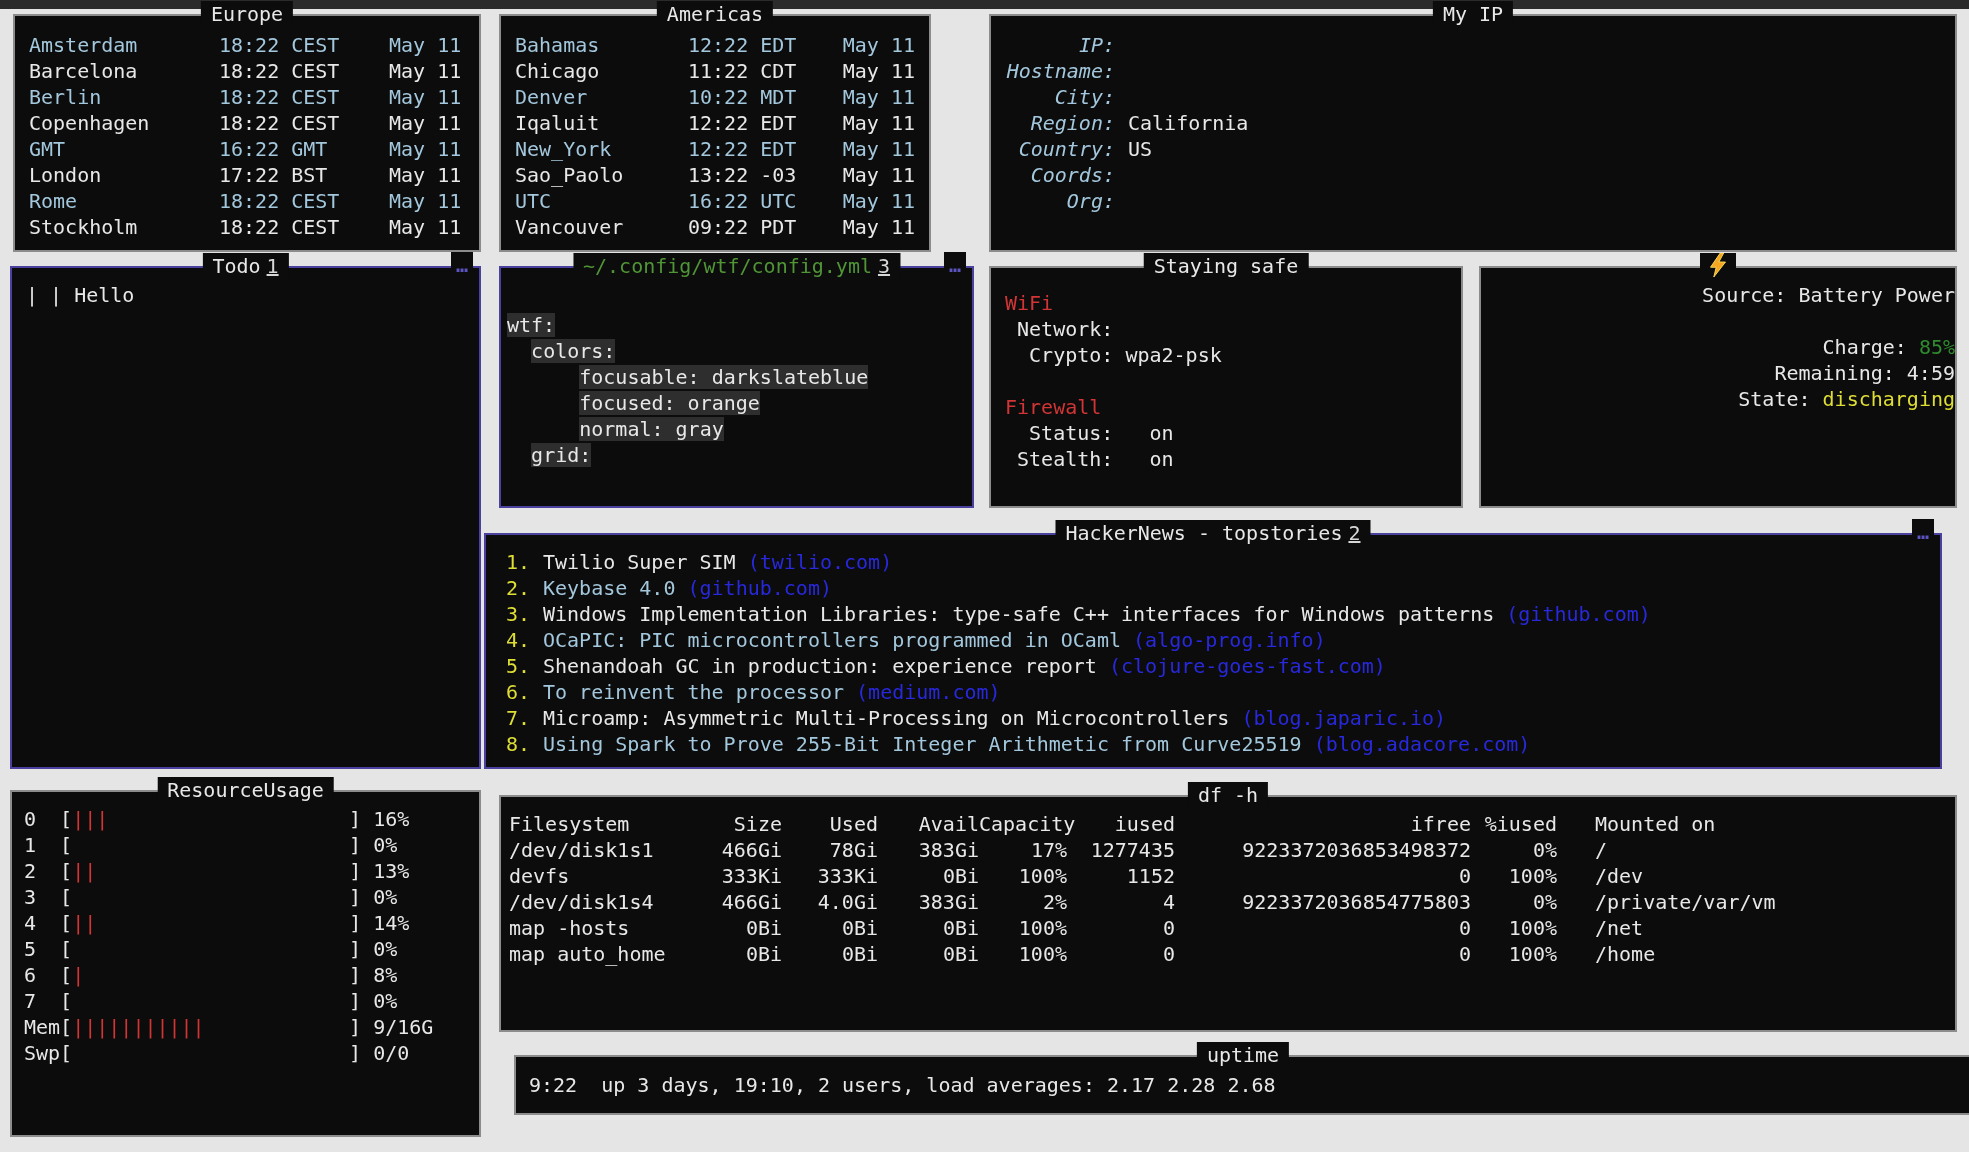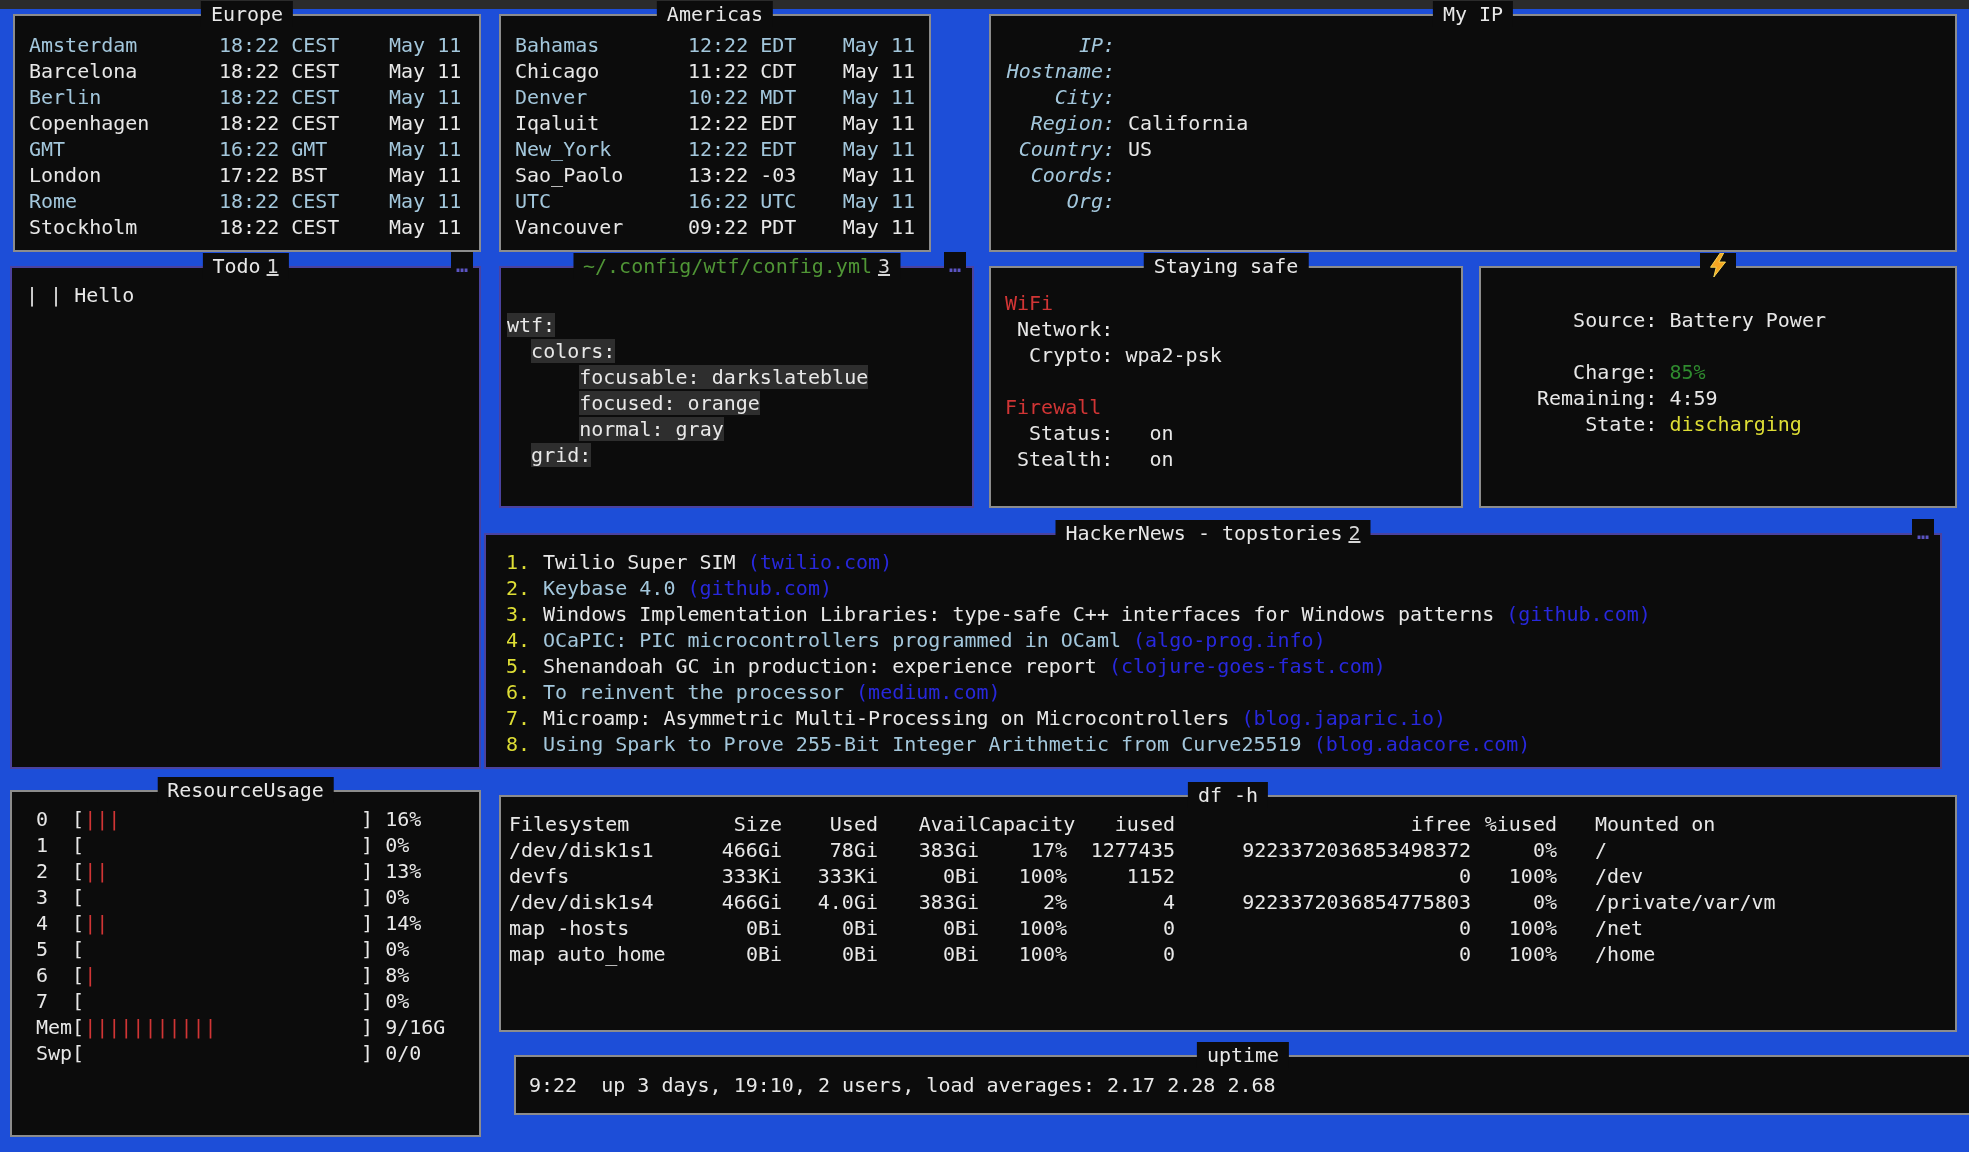--- a/index.html
+++ b/index.html
@@ -1,16 +1,16 @@
 <!DOCTYPE html>
 <html><head>
 <meta charset="utf-8">
 <style>
   html,body{margin:0;padding:0;background:#0c0c0c;}
-  #screen{position:relative;width:1969px;height:1152px;background:#1d4ed8;overflow:hidden;
+  #screen{position:relative;width:1969px;height:1152px;background:#e5e5e5;overflow:hidden;
           font-family:"DejaVu Sans Mono",monospace;font-size:20px;color:#e8e8e8;}
   #topstrip{position:absolute;left:0;top:0;width:100%;height:9px;background:#2b2b2b;}
   .panel{position:absolute;border:2px solid #8c8c8c;background:#0c0c0c;box-sizing:border-box;}
   .panel.focusable{border-color:#4b429f;}
   .ptitle{position:absolute;top:-15px;left:50%;transform:translateX(-50%);background:#0c0c0c;
           padding:0 10px;white-space:pre;line-height:26px;color:#e8e8e8;}
   .ptitle .shortcut{text-decoration:underline;color:#d8d8d8;margin-left:6px;}
   .ptitle.green{color:#509636;}
   .pellipsis{position:absolute;top:-16px;right:6px;background:#0c0c0c;padding:0 5px;
              color:#5b54c2;font-weight:bold;line-height:26px;}
@@ -27,27 +27,27 @@
   .ipl{display:inline-block;width:110px;text-align:right;margin-right:13px;color:#a3c7dc;font-style:italic;}
   .ipv{color:#e8e8e8;}
   
   .todobody{padding:14px 14px 0 14px;}
   
   .cfgbody{padding:44px 0 0 6px;}
   .cfg-txt{background:#2e2e2e;}
   
   .secbody{padding:22px 0 0 14px;}
   
-  .batbody{padding:39px 0 0 56px;}
+  .batbody{padding:14px 0 0 56px;text-align:right;}
   
   .hnbody{padding:14px 0 0 18px;}
   .hnrow{display:flex;}
   .hnnum{width:26px;text-align:right;margin-right:13px;color:#dede35;flex:none;}
   
-  .rubody{padding:14px 0 0 12px;margin-left:12px;}
+  .rubody{padding:14px 0 0 12px;}
   .rubar{color:#d13535;}
   
   .dfbody{padding:14px 4px 0 8px;}
   .dfrow{display:flex;}
   .df-fs{width:200px;text-align:left;}
   .df-size{width:73px;text-align:right;}
   .df-used{width:96px;text-align:right;}
   .df-avail{width:101px;text-align:right;}
   .df-cap{width:88px;text-align:right;}
   .df-iused{width:108px;text-align:right;}

